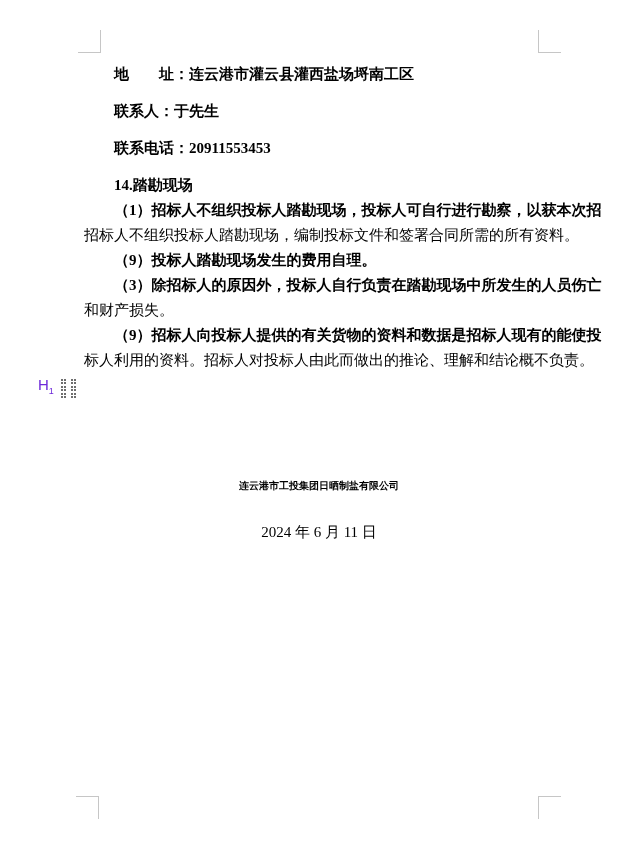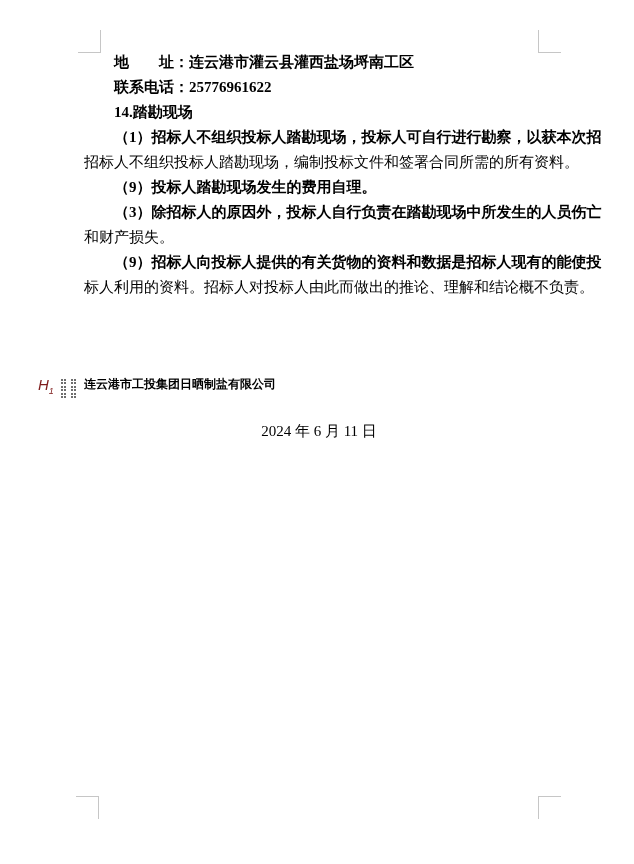--- a/index.html
+++ b/index.html
@@ -19,43 +19,43 @@
   .mark.br{left:538px;top:796px;border-left:1px solid #c6c6c6;border-top:1px solid #c6c6c6;}
 
   .content{position:absolute;left:84px;top:50px;width:470px;}
   .line{
     height:25px;line-height:25px;
     font-size:15px;
     white-space:nowrap;
     letter-spacing:0;
   }
   .line.indent{padding-left:30px;font-weight:bold;}
-  .line.strong{font-weight:bold;}
+  .line.strong{font-weight:bold;margin-top:12px;}
 
   .sig-company{
-    margin-top:72px;
+    margin-top:100px;
     height:25px;line-height:25px;
-    font-size:12px;font-weight:bold;
-    white-space:nowrap;
+    font-size:10px;font-weight:bold;
+    text-align:center;white-space:nowrap;
   }
   .sig-date{
     margin-top:22px;
     height:25px;line-height:25px;
     font-size:15px;text-align:center;white-space:nowrap;
   }
 
   
   .gutter{
     position:absolute;left:38px;top:376px;
     display:flex;align-items:center;gap:7px;
     cursor:pointer;
   }
   .h1mark{
     font-family:"Liberation Sans","DejaVu Sans",sans-serif;
-    font-size:15px;color:#7f1d1d;line-height:18px;font-style:italic;
+    font-size:15px;color:#6d28d9;line-height:18px;
   }
   .h1mark sub{font-size:9px;}
   .draghandle{
     display:grid;
     grid-template-columns:5px 5px;
     grid-template-rows:5px 5px 5px;
     column-gap:5px;row-gap:2px;
   }
   .draghandle i{
     display:block;width:2px;height:2px;background:#6e6e6e;
@@ -79,21 +79,22 @@
         <i></i>
       <i></i>
         <i></i>
       <i></i>
         <i></i>
     </span>
   </div>
 
   <div class="content">
     <div class="line indent strong">地　　址：连云港市灌云县灌西盐场埒南工区</div>
-    <div class="line indent strong">联系电话：25776961622</div>
+    <div class="line indent strong">联系人：于先生</div>
+    <div class="line indent strong">联系电话：20911553453</div>
     <div class="line indent strong">14.踏勘现场</div>
     <div class="line indent">（1）招标人不组织投标人踏勘现场，投标人可自行进行勘察，以获本次招</div>
     <div class="line">招标人不组织投标人踏勘现场，编制投标文件和签署合同所需的所有资料。</div>
     <div class="line indent">（9）投标人踏勘现场发生的费用自理。</div>
     <div class="line indent">（3）除招标人的原因外，投标人自行负责在踏勘现场中所发生的人员伤亡</div>
     <div class="line">和财产损失。</div>
     <div class="line indent">（9）招标人向投标人提供的有关货物的资料和数据是招标人现有的能使投</div>
     <div class="line">标人利用的资料。招标人对投标人由此而做出的推论、理解和结论概不负责。</div>
 
     <div class="sig-company">连云港市工投集团日晒制盐有限公司</div>

